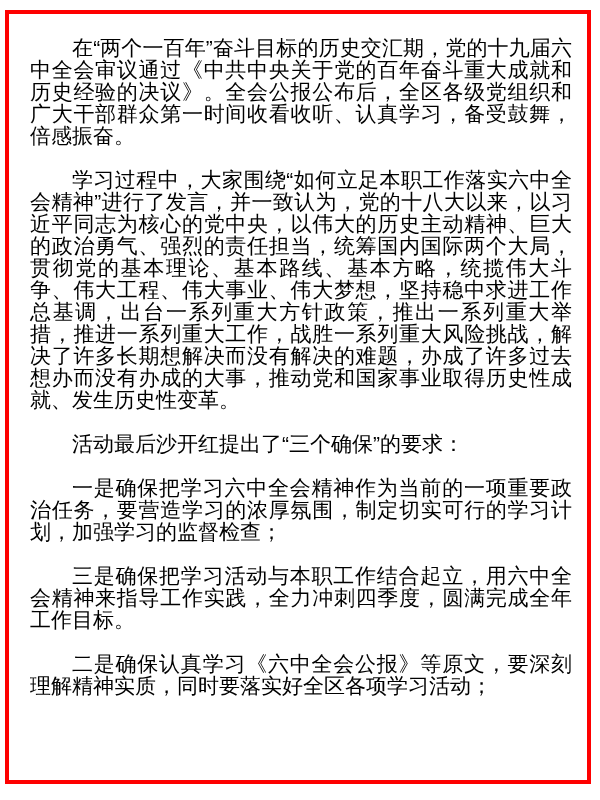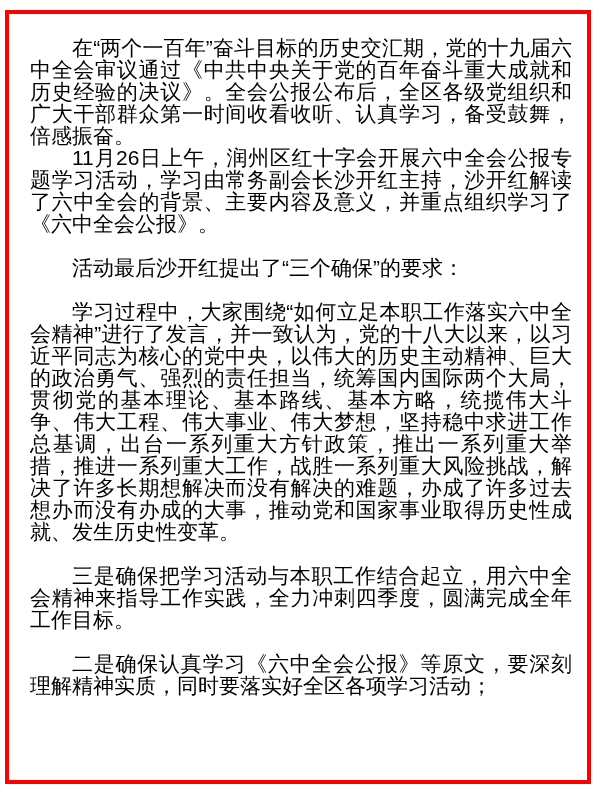--- a/index.html
+++ b/index.html
@@ -41,20 +41,20 @@
     margin-top: 22px;
   }
 </style>
 </head>
 <body>
 
 <div class="page">
   <div class="frame">
     <div class="content">
       <p>在“两个一百年”奋斗目标的历史交汇期，党的十九届六中全会审议通过《中共中央关于党的百年奋斗重大成就和历史经验的决议》。全会公报公布后，全区各级党组织和广大干部群众第一时间收看收听、认真学习，备受鼓舞，倍感振奋。</p>
-      <p>11月26日上午，润州区红十字会开展六中全会公报专题学习活动，学习由常务副会长沙开红主持，沙开红解读了六中全会的背景、主要内容及意义，并重点组织学习了《六中全会公报》。</p>
+      <p class="gap">学习过程中，大家围绕“如何立足本职工作落实六中全会精神”进行了发言，并一致认为，党的十八大以来，以习近平同志为核心的党中央，以伟大的历史主动精神、巨大的政治勇气、强烈的责任担当，统筹国内国际两个大局，贯彻党的基本理论、基本路线、基本方略，统揽伟大斗争、伟大工程、伟大事业、伟大梦想，坚持稳中求进工作总基调，出台一系列重大方针政策，推出一系列重大举措，推进一系列重大工作，战胜一系列重大风险挑战，解决了许多长期想解决而没有解决的难题，办成了许多过去想办而没有办成的大事，推动党和国家事业取得历史性成就、发生历史性变革。</p>
       <p class="gap">活动最后沙开红提出了“三个确保”的要求：</p>
-      <p class="gap">学习过程中，大家围绕“如何立足本职工作落实六中全会精神”进行了发言，并一致认为，党的十八大以来，以习近平同志为核心的党中央，以伟大的历史主动精神、巨大的政治勇气、强烈的责任担当，统筹国内国际两个大局，贯彻党的基本理论、基本路线、基本方略，统揽伟大斗争、伟大工程、伟大事业、伟大梦想，坚持稳中求进工作总基调，出台一系列重大方针政策，推出一系列重大举措，推进一系列重大工作，战胜一系列重大风险挑战，解决了许多长期想解决而没有解决的难题，办成了许多过去想办而没有办成的大事，推动党和国家事业取得历史性成就、发生历史性变革。</p>
+      <p class="gap">一是确保把学习六中全会精神作为当前的一项重要政治任务，要营造学习的浓厚氛围，制定切实可行的学习计划，加强学习的监督检查；</p>
       <p class="gap">三是确保把学习活动与本职工作结合起立，用六中全会精神来指导工作实践，全力冲刺四季度，圆满完成全年工作目标。</p>
       <p class="gap">二是确保认真学习《六中全会公报》等原文，要深刻理解精神实质，同时要落实好全区各项学习活动；</p>
     </div>
   </div>
 </div>
 
 </body></html>

